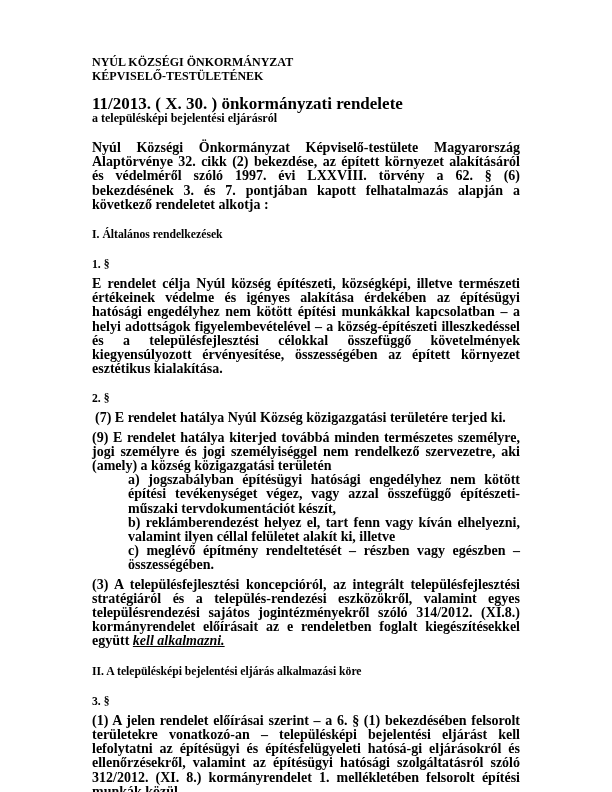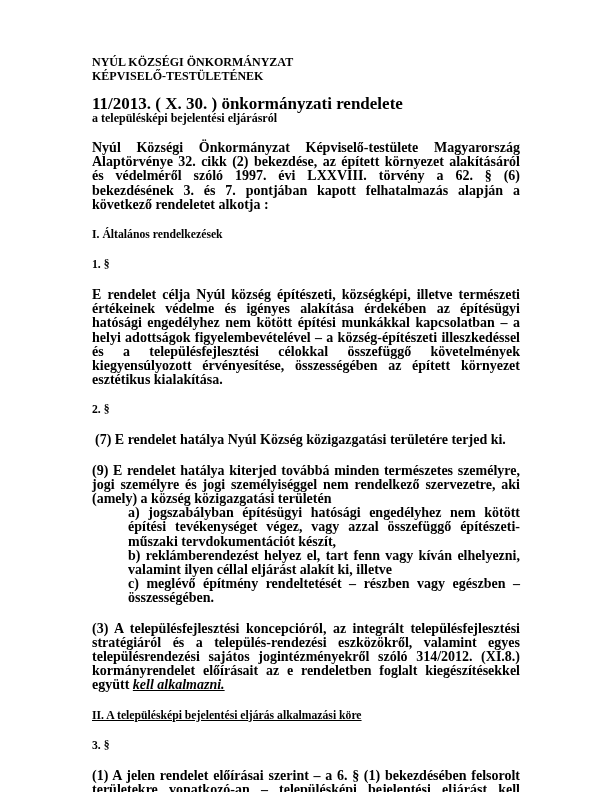--- a/index.html
+++ b/index.html
@@ -6,21 +6,21 @@
   body { width:612px; height:792px; position:relative; overflow:hidden;
          font-family:"Liberation Serif", "DejaVu Serif", serif; color:#000; }
   .page { position:absolute; left:92px; top:55px; width:428px; }
   .center { text-align:left; font-weight:bold; }
   .title { font-size:12px; line-height:14px; }
   .subtitle { font-size:17px; line-height:14px; margin-top:14px; }
   p, .item { font-size:14px; line-height:14.2px; margin:0; text-align:justify; font-weight:bold; }
   .intro { margin-top:14px; }
   .heading { font-size:11.7px; line-height:14px; margin-top:16px; }
   .para-num { font-size:11.7px; line-height:14px; margin-top:14px; }
-  .block { margin-top:16px; }
+  .block { margin-top:5px; }
   .items { padding-left:36px; }
   .underline { text-decoration:underline;font-style:italic; }
 </style>
 </head>
 <body>
 
 <div class="page">
 
   <div class="center title">NYÚL KÖZSÉGI ÖNKORMÁNYZAT</div>
   <div class="center title">KÉPVISELŐ-TESTÜLETÉNEK</div>
@@ -33,29 +33,29 @@
   <div class="center heading" style="">I. Általános rendelkezések</div>
 
   <div class="center para-num" style="margin-top:16px;">1. §</div>
   <p class="block">E rendelet célja Nyúl község építészeti, községképi, illetve természeti értékeinek védelme és igényes alakítása érdekében az építésügyi hatósági engedélyhez nem kötött építési munkákkal kapcsolatban – a helyi adottságok figyelembevételével – a község-építészeti illeszkedéssel és a településfejlesztési célokkal összefüggő követelmények kiegyensúlyozott érvényesítése, összességében az épített környezet esztétikus kialakítása.</p>
 
   <div class="center para-num" style="margin-top:16px;">2. §</div>
   <p class="block" style="padding-left:3px;">(7) E rendelet hatálya Nyúl Község közigazgatási területére terjed ki.</p>
   <p class="block">(9) E rendelet hatálya kiterjed továbbá minden természetes személyre, jogi személyre és jogi személyiséggel nem rendelkező szervezetre, aki (amely) a község közigazgatási területén</p>
   <div class="items">
     <div class="item">a) jogszabályban építésügyi hatósági engedélyhez nem kötött építési tevékenységet végez, vagy azzal összefüggő építészeti-műszaki tervdokumentációt készít,</div>
-    <div class="item">b) reklámberendezést helyez el, tart fenn vagy kíván elhelyezni, valamint ilyen céllal eljárást alakít ki, illetve</div>
+    <div class="item">b) reklámberendezést helyez el, tart fenn vagy kíván elhelyezni, valamint ilyen céllal felületet alakít ki, illetve</div>
     <div class="item">c) meglévő építmény rendeltetését – részben vagy egészben – összességében.</div>
   </div>
   <p class="block">
     <span>(3) A településfejlesztési koncepcióról, az integrált településfejlesztési stratégiáról és a település-rendezési eszközökről, valamint egyes településrendezési sajátos jogintézményekről szóló 314/2012. (XI.8.) kormányrendelet előírásait az e rendeletben foglalt kiegészítésekkel együtt</span>
     <span class="underline">kell alkalmazni.</span>
   </p>
 
-  <div class="center heading" style="margin-top:16px;text-decoration:underline;">II. A településképi bejelentési eljárás alkalmazási köre</div>
+  <div class="center heading" style="margin-top:16px;">II. A településképi bejelentési eljárás alkalmazási köre</div>
 
   <div class="center para-num" style="margin-top:16px;">3. §</div>
   <p class="block">(1) A jelen rendelet előírásai szerint – a 6. § (1) bekezdésében felsorolt területekre vonatkozó-an – településképi bejelentési eljárást kell lefolytatni az építésügyi és építésfelügyeleti hatósá-gi eljárásokról és ellenőrzésekről, valamint az építésügyi hatósági szolgáltatásról szóló 312/2012. (XI. 8.) kormányrendelet 1. mellékletében felsorolt építési munkák közül</p>
   <div class="items">
     <div class="item">a) a műemléki jelentőségű területen a telek közterületi határához legközelebb, de leg-feljebb 50 méterre álló meglévő épület átalakításának kivételével – az építési enge-déllyel építhető építmény homlokzatának megváltoztatása esetében, ha az építési tevé-kenységgel az építmény tartószerkezeti rendszerét vagy tartószerkezeti elemeit nem kell megváltoztatni, átalakítani, elbontani, kicserélni, megerősíteni vagy változatlan formában újjáépíteni,</div>
   </div>
 
 </div>
 
 </body></html>

